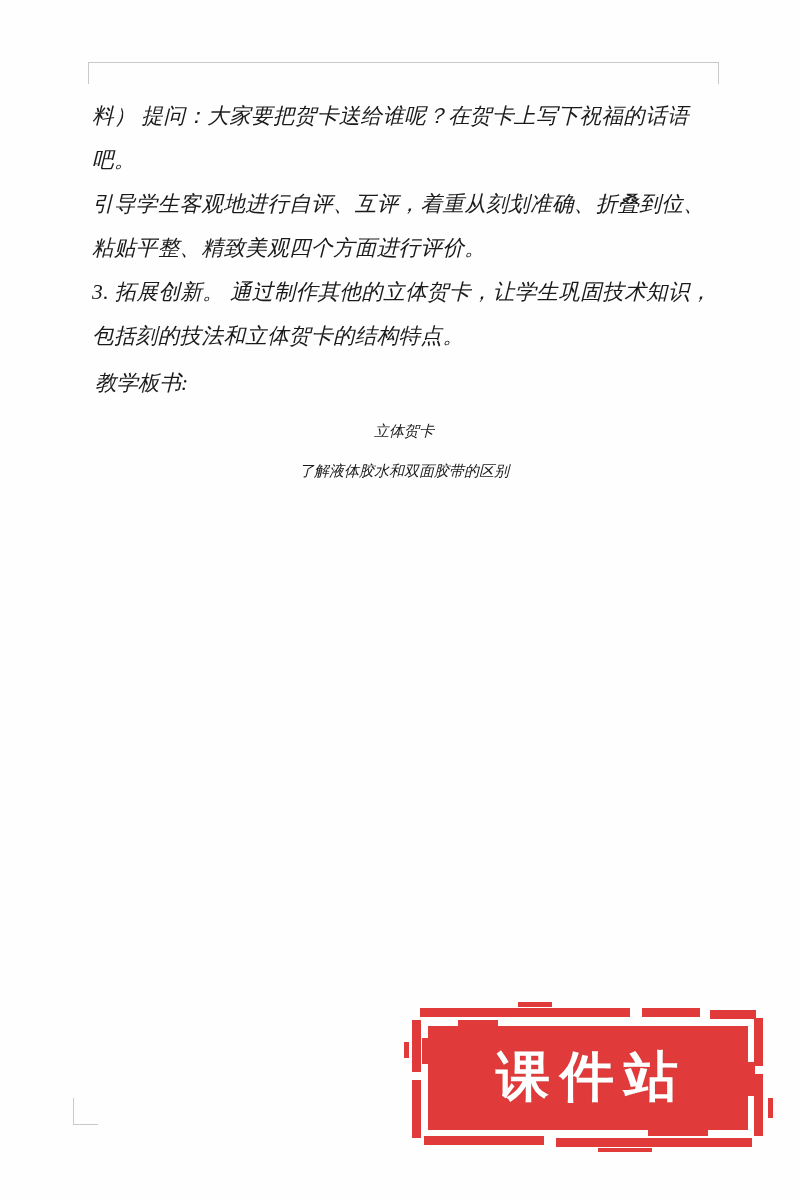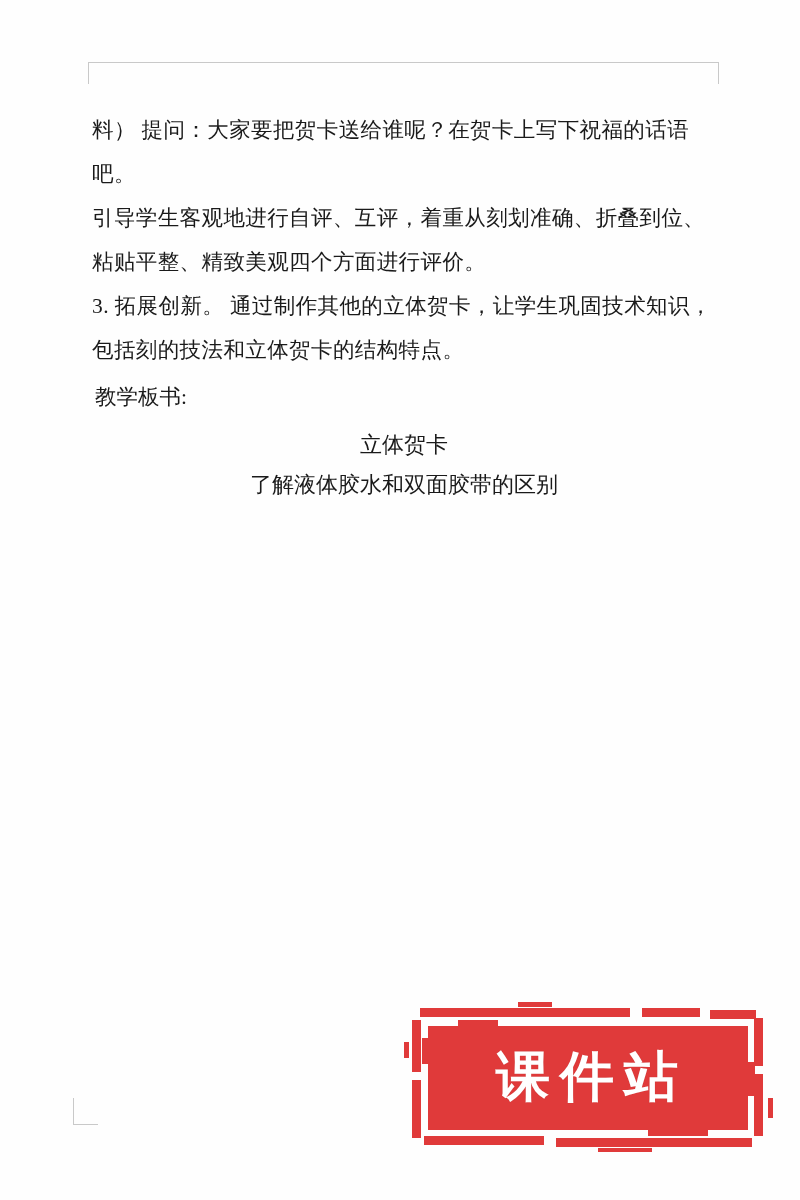--- a/index.html
+++ b/index.html
@@ -56,22 +56,23 @@
     top: 1098px;
     width: 24px;
     height: 26px;
     border-left: 1px solid #c9c9c9;
     border-bottom: 1px solid #c9c9c9;
   }
 
   .content {
     position: absolute;
     left: 92px;
-    top: 108px;
+    top: 94px;
     width: 624px;
+    font-style: italic;
   }
 
   .para {
     font-size: 21.5px;
     line-height: 44px;
     letter-spacing: 0.4px;
     margin: 0;
     text-align: left;
     white-space: pre-wrap;
   }
@@ -80,21 +81,21 @@
     font-size: 21.5px;
     line-height: 44px;
     margin: 3px;
     text-align: left;
   }
 
   .center-block {
     margin-top: 6px;
   }
   .center-line {
-    font-size: 22px;
+    font-size: 15px;
     line-height: 40px;
     text-align: center;
     margin: 0;
   }
 
   
   .stamp {
     position: absolute;
     left: 398px;
     top: 1002px;

